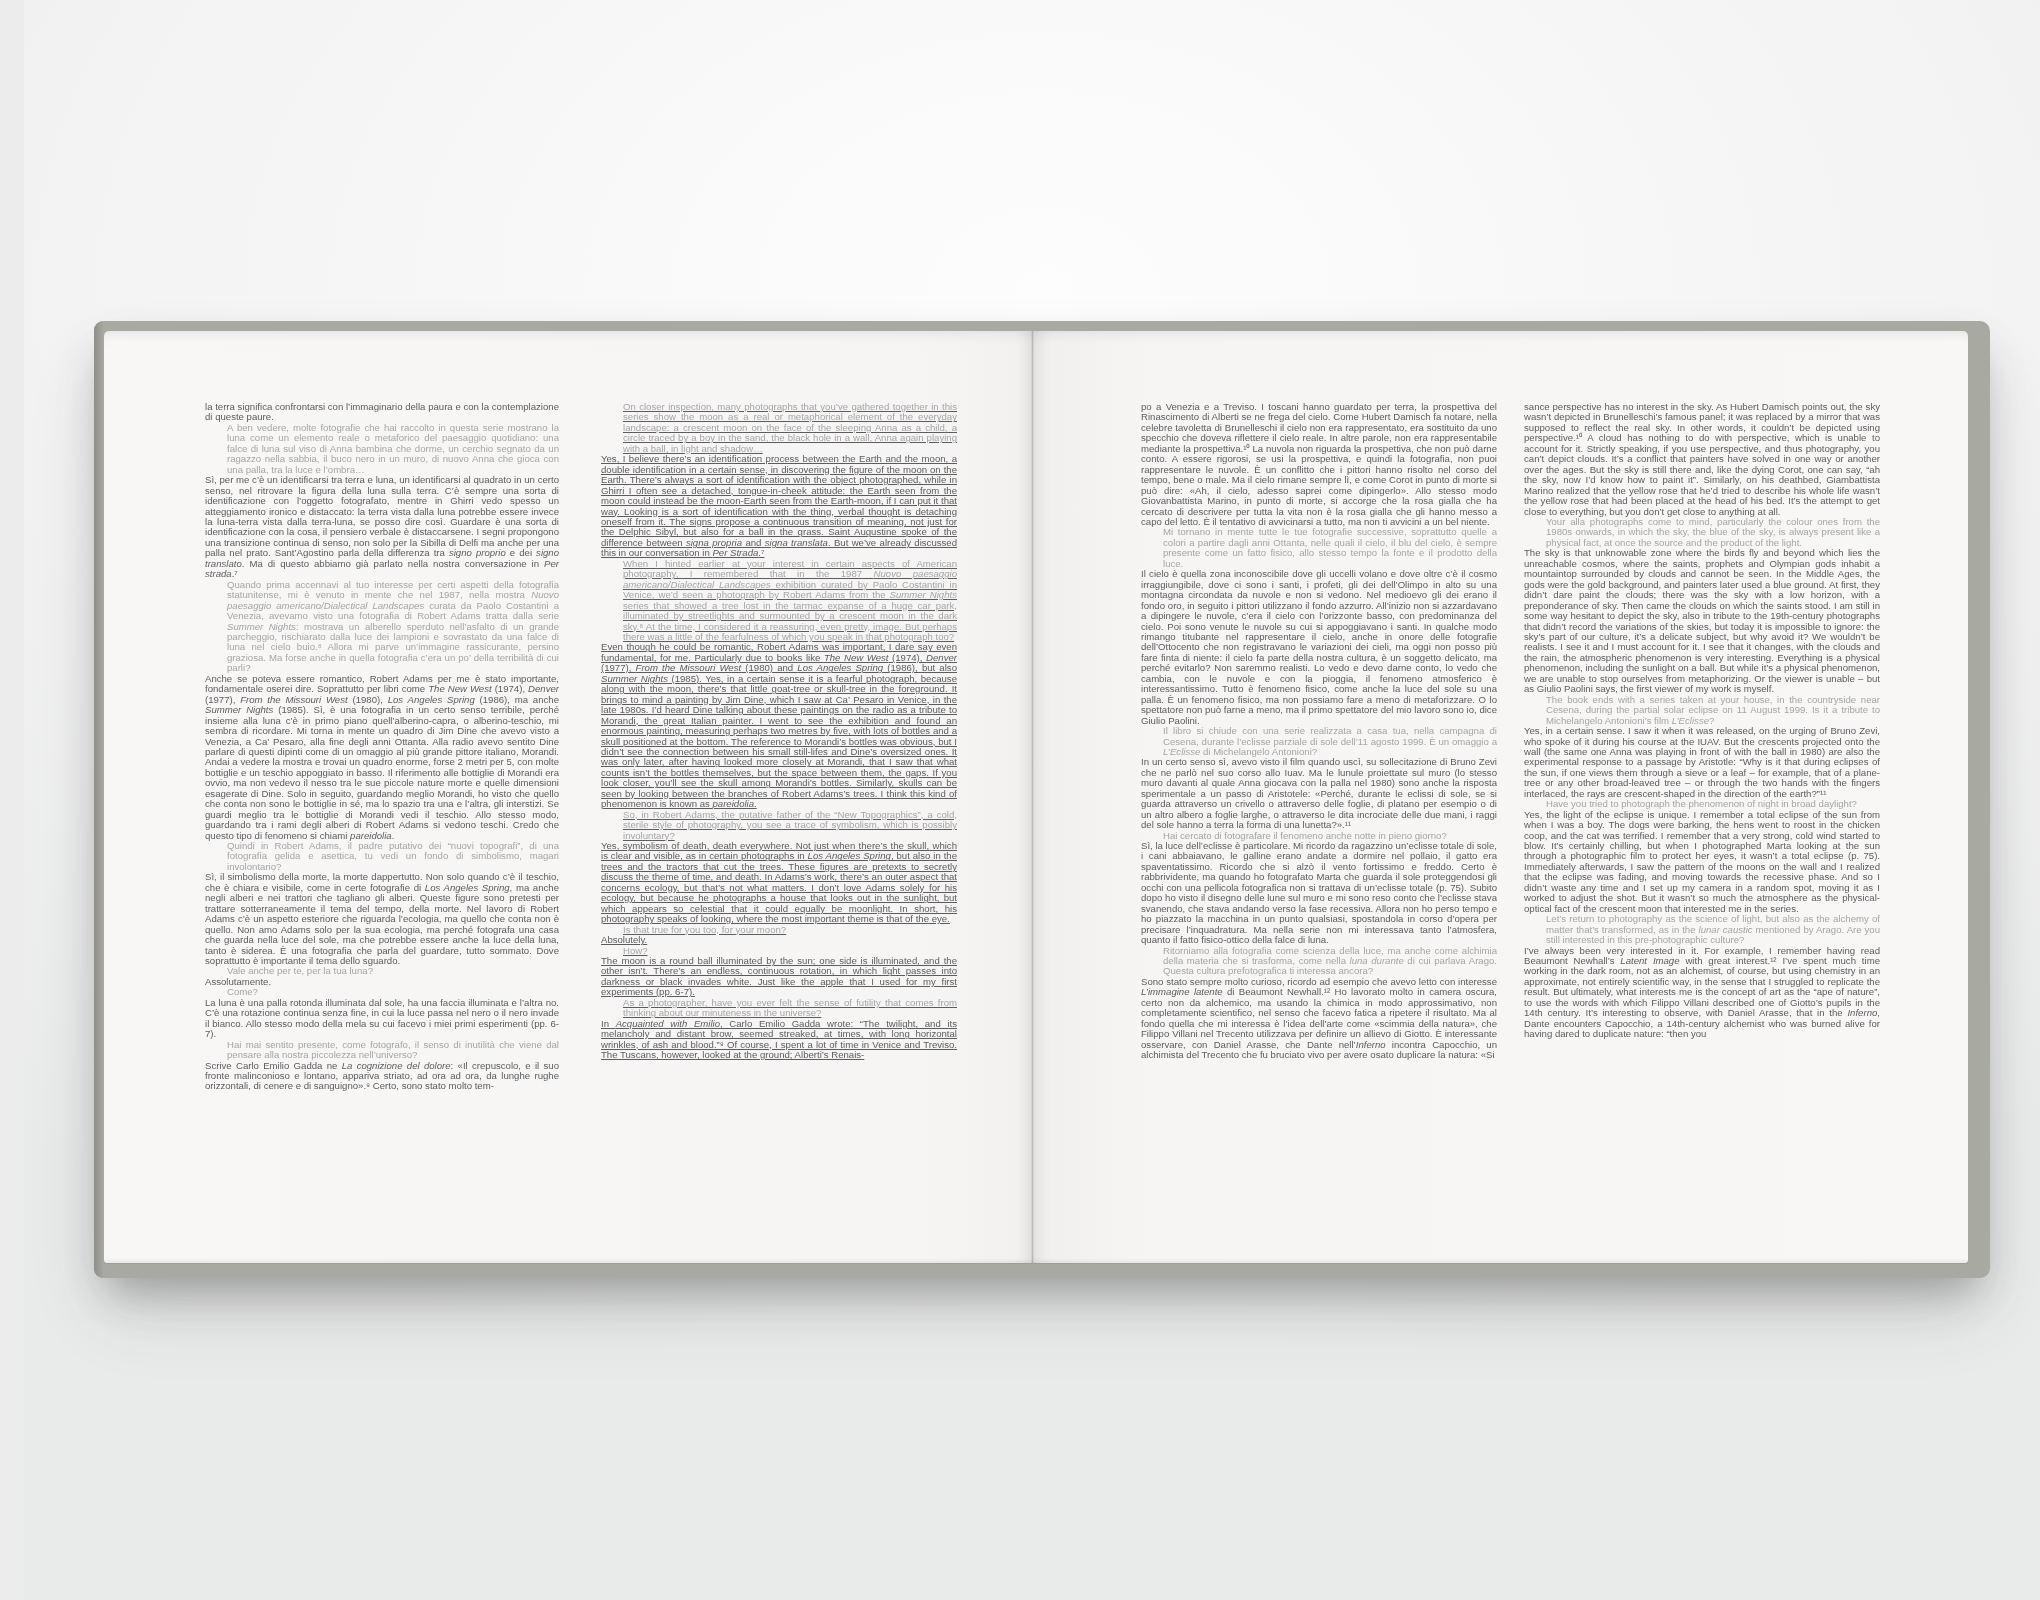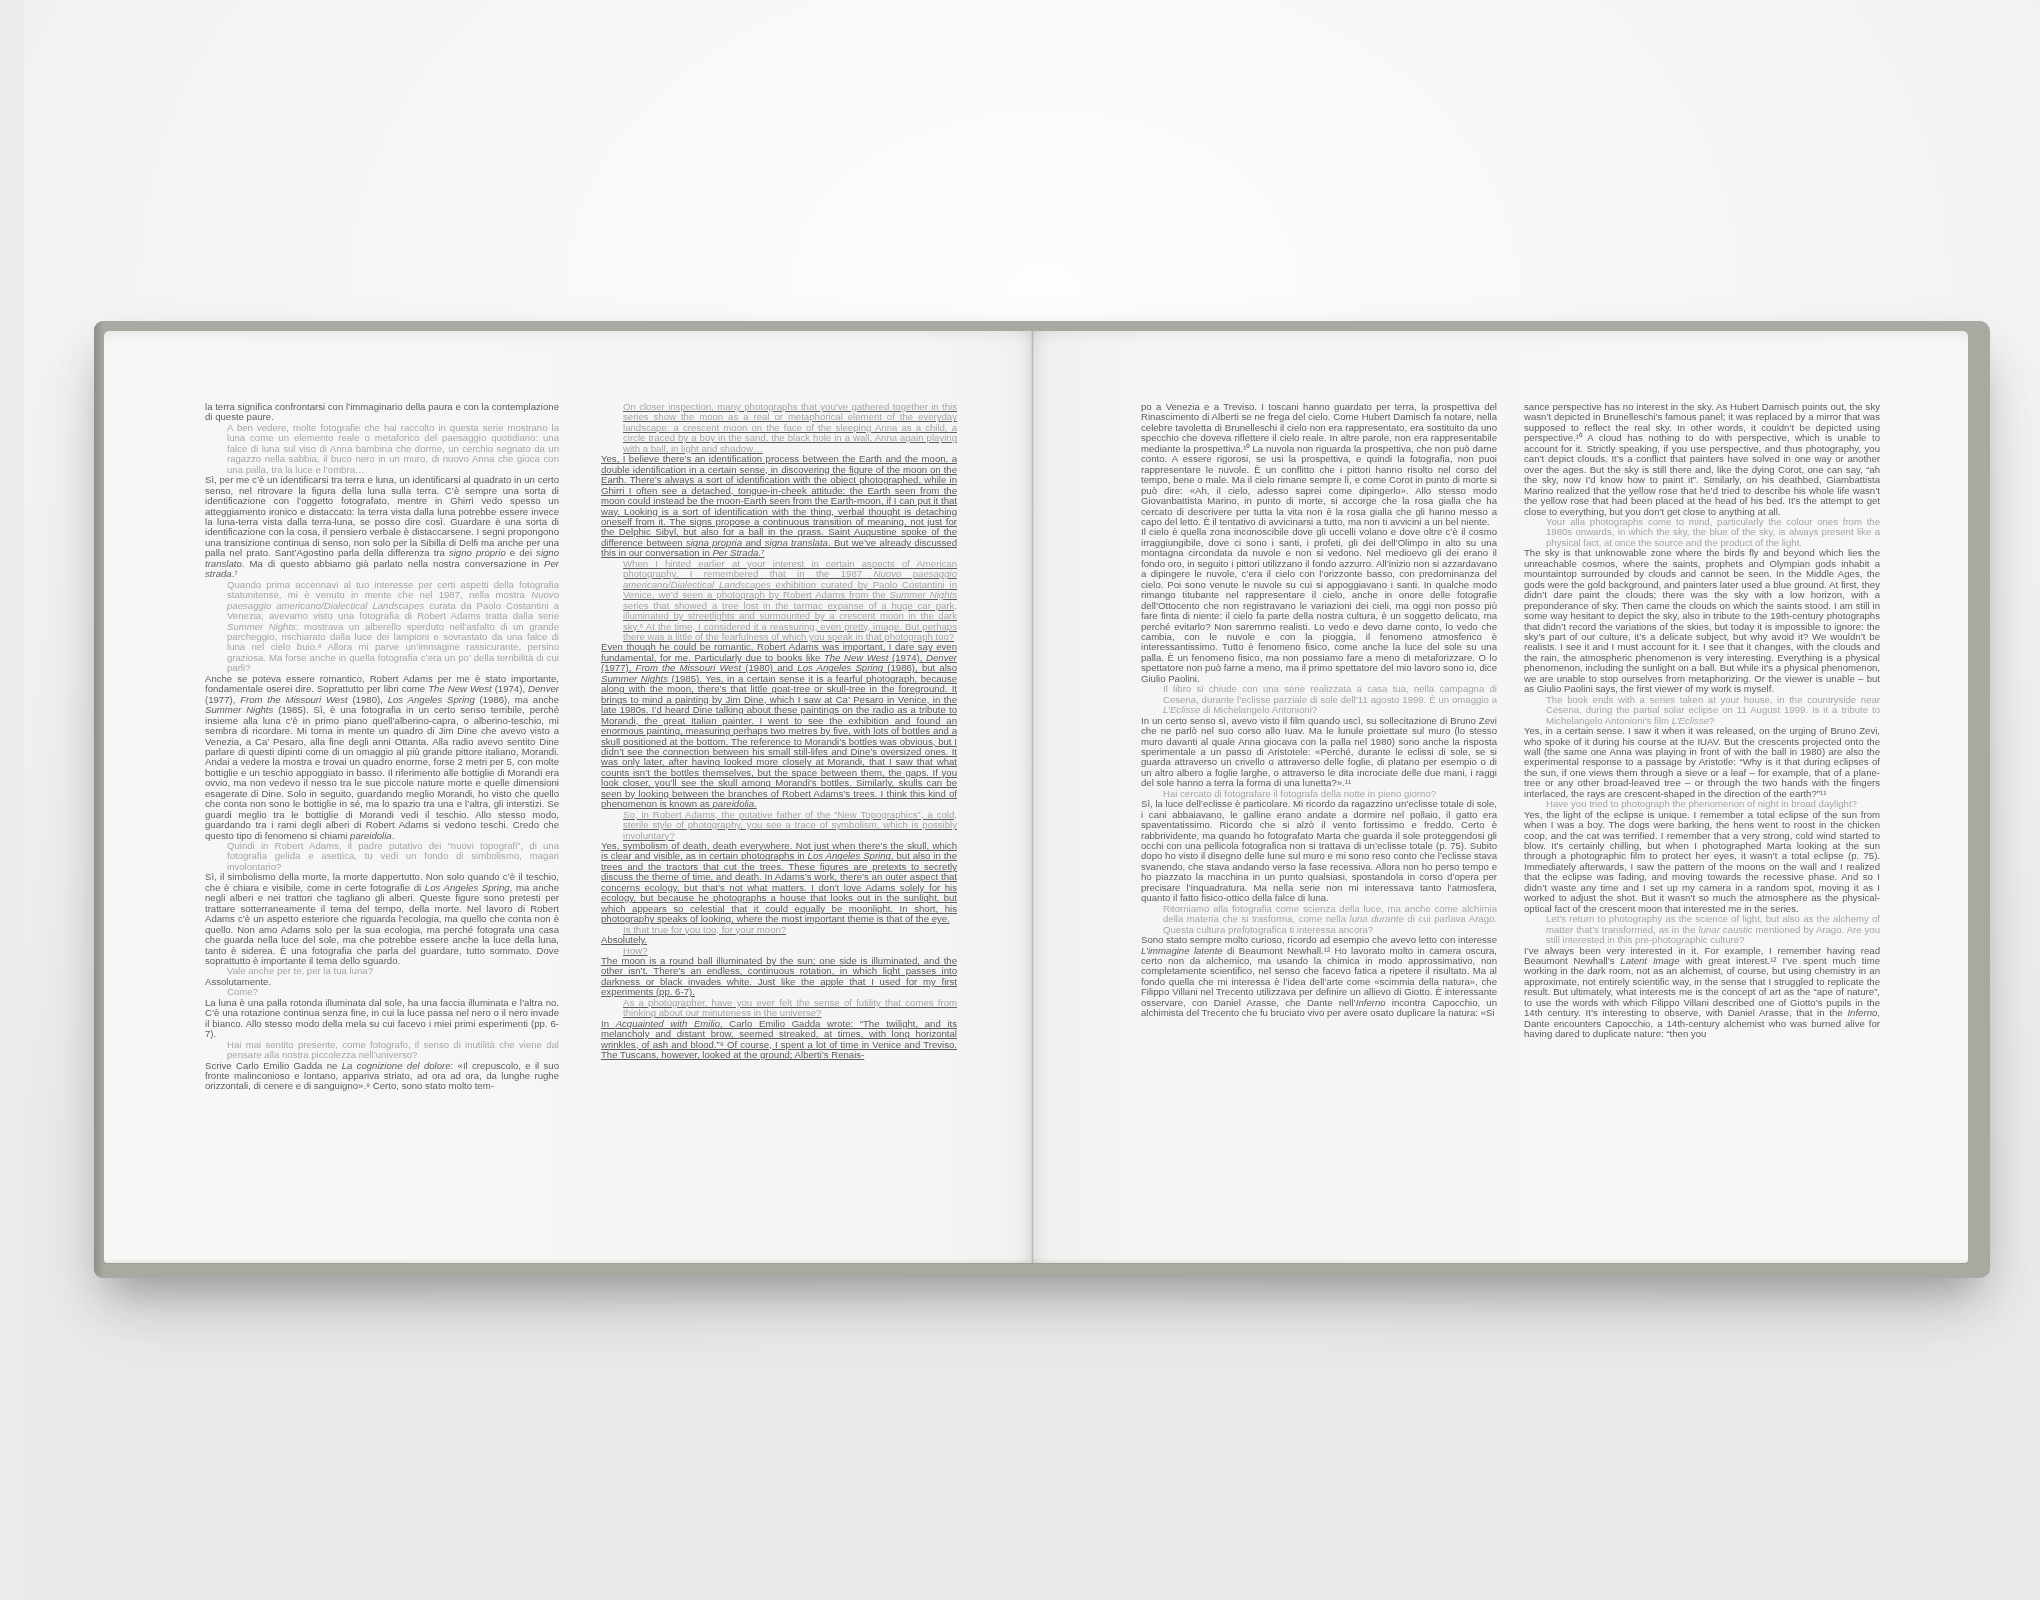--- a/index.html
+++ b/index.html
@@ -90,24 +90,25 @@
       <p class="answer">Yes, symbolism of death, death everywhere. Not just when there’s the skull, which is clear and visible, as in certain photographs in <i>Los Angeles Spring</i>, but also in the trees and the tractors that cut the trees. These figures are pretexts to secretly discuss the theme of time, and death. In Adams’s work, there’s an outer aspect that concerns ecology, but that’s not what matters. I don’t love Adams solely for his ecology, but because he photographs a house that looks out in the sunlight, but which appears so celestial that it could equally be moonlight. In short, his photography speaks of looking, where the most important theme is that of the eye.</p>
       <p class="question">Is that true for you too, for your moon?</p>
       <p class="answer">Absolutely.</p>
       <p class="question">How?</p>
       <p class="answer">The moon is a round ball illuminated by the sun; one side is illuminated, and the other isn’t. There’s an endless, continuous rotation, in which light passes into darkness or black invades white. Just like the apple that I used for my first experiments (pp. 6-7).</p>
       <p class="question">As a photographer, have you ever felt the sense of futility that comes from thinking about our minuteness in the universe?</p>
       <p class="answer">In <i>Acquainted with Emilio</i>, Carlo Emilio Gadda wrote: “The twilight, and its melancholy and distant brow, seemed streaked, at times, with long horizontal wrinkles, of ash and blood.”⁹ Of course, I spent a lot of time in Venice and Treviso. The Tuscans, however, looked at the ground; Alberti’s Renais-</p>
     </div>
   <div class="text-column col-3">
       <p class="answer">po a Venezia e a Treviso. I toscani hanno guardato per terra, la prospettiva del Rinascimento di Alberti se ne frega del cielo. Come Hubert Damisch fa notare, nella celebre tavoletta di Brunelleschi il cielo non era rappresentato, era sostituito da uno specchio che doveva riflettere il cielo reale. In altre parole, non era rappresentabile mediante la prospettiva.¹⁰ La nuvola non riguarda la prospettiva, che non può darne conto. A essere rigorosi, se usi la prospettiva, e quindi la fotografia, non puoi rappresentare le nuvole. È un conflitto che i pittori hanno risolto nel corso del tempo, bene o male. Ma il cielo rimane sempre lì, e come Corot in punto di morte si può dire: «Ah, il cielo, adesso saprei come dipingerlo». Allo stesso modo Giovanbattista Marino, in punto di morte, si accorge che la rosa gialla che ha cercato di descrivere per tutta la vita non è la rosa gialla che gli hanno messo a capo del letto. È il tentativo di avvicinarsi a tutto, ma non ti avvicini a un bel niente.</p>
+      <p class="question">Mi tornano in mente tutte le tue fotografie successive, soprattutto quelle a colori a partire dagli anni Ottanta, nelle quali il cielo, il blu del cielo, è sempre presente come un fatto fisico, allo stesso tempo la fonte e il prodotto della luce.</p>
       <p class="answer">Il cielo è quella zona inconoscibile dove gli uccelli volano e dove oltre c’è il cosmo irraggiungibile, dove ci sono i santi, i profeti, gli dei dell’Olimpo in alto su una montagna circondata da nuvole e non si vedono. Nel medioevo gli dei erano il fondo oro, in seguito i pittori utilizzano il fondo azzurro. All’inizio non si azzardavano a dipingere le nuvole, c’era il cielo con l’orizzonte basso, con predominanza del cielo. Poi sono venute le nuvole su cui si appoggiavano i santi. In qualche modo rimango titubante nel rappresentare il cielo, anche in onore delle fotografie dell’Ottocento che non registravano le variazioni dei cieli, ma oggi non posso più fare finta di niente: il cielo fa parte della nostra cultura, è un soggetto delicato, ma perché evitarlo? Non saremmo realisti. Lo vedo e devo darne conto, lo vedo che cambia, con le nuvole e con la pioggia, il fenomeno atmosferico è interessantissimo. Tutto è fenomeno fisico, come anche la luce del sole su una palla. È un fenomeno fisico, ma non possiamo fare a meno di metaforizzare. O lo spettatore non può farne a meno, ma il primo spettatore del mio lavoro sono io, dice Giulio Paolini.</p>
       <p class="question">Il libro si chiude con una serie realizzata a casa tua, nella campagna di Cesena, durante l’eclisse parziale di sole dell’11 agosto 1999. È un omaggio a <i>L’Eclisse</i> di Michelangelo Antonioni?</p>
       <p class="answer">In un certo senso sì, avevo visto il film quando uscì, su sollecitazione di Bruno Zevi che ne parlò nel suo corso allo Iuav. Ma le lunule proiettate sul muro (lo stesso muro davanti al quale Anna giocava con la palla nel 1980) sono anche la risposta sperimentale a un passo di Aristotele: «Perché, durante le eclissi di sole, se si guarda attraverso un crivello o attraverso delle foglie, di platano per esempio o di un altro albero a foglie larghe, o attraverso le dita incrociate delle due mani, i raggi del sole hanno a terra la forma di una lunetta?».¹¹</p>
-      <p class="question">Hai cercato di fotografare il fotografa della notte in pieno giorno?</p>
+      <p class="question">Hai cercato di fotografare il fenomeno anche notte in pieno giorno?</p>
       <p class="answer">Sì, la luce dell’eclisse è particolare. Mi ricordo da ragazzino un’eclisse totale di sole, i cani abbaiavano, le galline erano andate a dormire nel pollaio, il gatto era spaventatissimo. Ricordo che si alzò il vento fortissimo e freddo. Certo è rabbrividente, ma quando ho fotografato Marta che guarda il sole proteggendosi gli occhi con una pellicola fotografica non si trattava di un’eclisse totale (p. 75). Subito dopo ho visto il disegno delle lune sul muro e mi sono reso conto che l’eclisse stava svanendo, che stava andando verso la fase recessiva. Allora non ho perso tempo e ho piazzato la macchina in un punto qualsiasi, spostandola in corso d’opera per precisare l’inquadratura. Ma nella serie non mi interessava tanto l’atmosfera, quanto il fatto fisico-ottico della falce di luna.</p>
       <p class="question">Ritorniamo alla fotografia come scienza della luce, ma anche come alchimia della materia che si trasforma, come nella <i>luna durante</i> di cui parlava Arago. Questa cultura prefotografica ti interessa ancora?</p>
       <p class="answer">Sono stato sempre molto curioso, ricordo ad esempio che avevo letto con interesse <i>L’immagine latente</i> di Beaumont Newhall.¹² Ho lavorato molto in camera oscura, certo non da alchemico, ma usando la chimica in modo approssimativo, non completamente scientifico, nel senso che facevo fatica a ripetere il risultato. Ma al fondo quella che mi interessa è l’idea dell’arte come «scimmia della natura», che Filippo Villani nel Trecento utilizzava per definire un allievo di Giotto. È interessante osservare, con Daniel Arasse, che Dante nell’<i>Inferno</i> incontra Capocchio, un alchimista del Trecento che fu bruciato vivo per avere osato duplicare la natura: «Si</p>
     </div>
   <div class="text-column col-4">
       <p class="answer">sance perspective has no interest in the sky. As Hubert Damisch points out, the sky wasn’t depicted in Brunelleschi’s famous panel; it was replaced by a mirror that was supposed to reflect the real sky. In other words, it couldn’t be depicted using perspective.¹⁰ A cloud has nothing to do with perspective, which is unable to account for it. Strictly speaking, if you use perspective, and thus photography, you can’t depict clouds. It’s a conflict that painters have solved in one way or another over the ages. But the sky is still there and, like the dying Corot, one can say, “ah the sky, now I’d know how to paint it”. Similarly, on his deathbed, Giambattista Marino realized that the yellow rose that he’d tried to describe his whole life wasn’t the yellow rose that had been placed at the head of his bed. It’s the attempt to get close to everything, but you don’t get close to anything at all.</p>
       <p class="question">Your alla photographs come to mind, particularly the colour ones from the 1980s onwards, in which the sky, the blue of the sky, is always present like a physical fact, at once the source and the product of the light.</p>
       <p class="answer">The sky is that unknowable zone where the birds fly and beyond which lies the unreachable cosmos, where the saints, prophets and Olympian gods inhabit a mountaintop surrounded by clouds and cannot be seen. In the Middle Ages, the gods were the gold background, and painters later used a blue ground. At first, they didn’t dare paint the clouds; there was the sky with a low horizon, with a preponderance of sky. Then came the clouds on which the saints stood. I am still in some way hesitant to depict the sky, also in tribute to the 19th-century photographs that didn’t record the variations of the skies, but today it is impossible to ignore: the sky’s part of our culture, it’s a delicate subject, but why avoid it? We wouldn’t be realists. I see it and I must account for it. I see that it changes, with the clouds and the rain, the atmospheric phenomenon is very interesting. Everything is a physical phenomenon, including the sunlight on a ball. But while it’s a physical phenomenon, we are unable to stop ourselves from metaphorizing. Or the viewer is unable – but as Giulio Paolini says, the first viewer of my work is myself.</p>
       <p class="question">The book ends with a series taken at your house, in the countryside near Cesena, during the partial solar eclipse on 11 August 1999. Is it a tribute to Michelangelo Antonioni’s film <i>L’Eclisse</i>?</p>
       <p class="answer">Yes, in a certain sense. I saw it when it was released, on the urging of Bruno Zevi, who spoke of it during his course at the IUAV. But the crescents projected onto the wall (the same one Anna was playing in front of with the ball in 1980) are also the experimental response to a passage by Aristotle: “Why is it that during eclipses of the sun, if one views them through a sieve or a leaf – for example, that of a plane-tree or any other broad-leaved tree – or through the two hands with the fingers interlaced, the rays are crescent-shaped in the direction of the earth?”¹¹</p>

